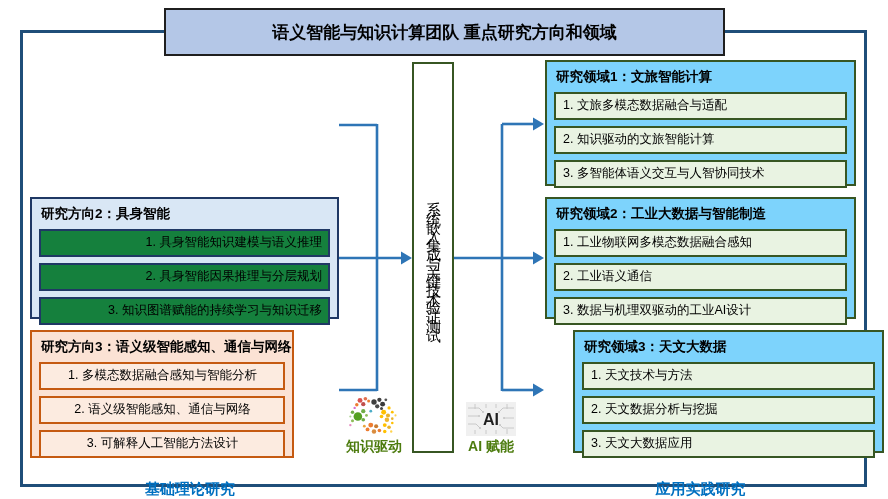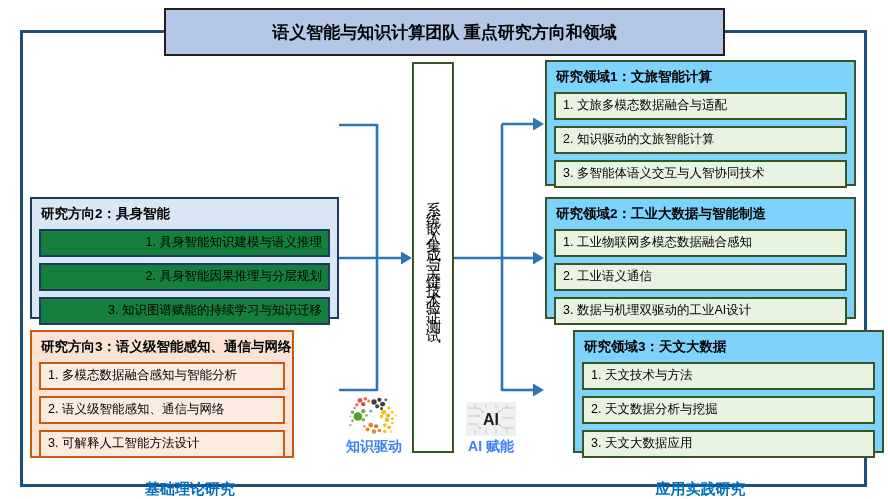--- a/index.html
+++ b/index.html
@@ -25,40 +25,40 @@
   .group-header{font-size:13.5px;font-weight:bold;color:#000;margin:1px 0 5px 2px;white-space:nowrap;}
   .group-item{
     border:2px solid;box-sizing:border-box;padding:3px 6px 4px 7px;
     font-size:12.5px;line-height:17px;color:#000;margin-top:6px;white-space:nowrap;background:#fff;
   }
   .gold{border-color:#BF9000;background:#FBEDCA;}
   .gold .group-item{border-color:#BF9000;background:#FEF8E3;}
   .blue{border-color:#1F3864;background:#D9E7F5;}
   .blue .group-item{border-color:#1F3864;background:#15803d;text-align:right;}
   .orange{border-color:#C55A11;background:#FBE2D4;}
-  .orange .group-item{border-color:#C55A11;background:#FCEBE0;}
+  .orange .group-item{border-color:#C55A11;background:#FCEBE0;text-align:center;}
   .green{border-color:#375623;background:#7dd3fc;}
   .green .group-item{border-color:#375623;background:#E9F3E2;}
   .vbox{
     position:absolute;left:412px;top:62px;width:42px;height:391px;
     background:#ffffff;border:2px solid #375623;box-sizing:border-box;z-index:3;
     display:flex;align-items:center;justify-content:center;
   }
   .vbox span{
     writing-mode:vertical-rl;text-orientation:upright;
     font-size:15px;color:#000;letter-spacing:9px;white-space:nowrap;
   }
   .footer-label{
     position:absolute;top:480px;text-align:center;z-index:3;
     font-size:15px;font-weight:bold;color:#0070C0;
   }
   .icon-wrap{position:absolute;z-index:3;}
   .icon-label{
     position:absolute;z-index:3;text-align:center;
-    font-size:14px;font-weight:bold;color:#3b82f6;white-space:nowrap;
+    font-size:14px;font-weight:bold;color:#4d7c0f;white-space:nowrap;
   }
 </style>
 </head>
 <body>
 
 <div class="canvas">
 
   <div class="outer-frame"></div>
 
   <svg class="arrows" width="888" height="499">

